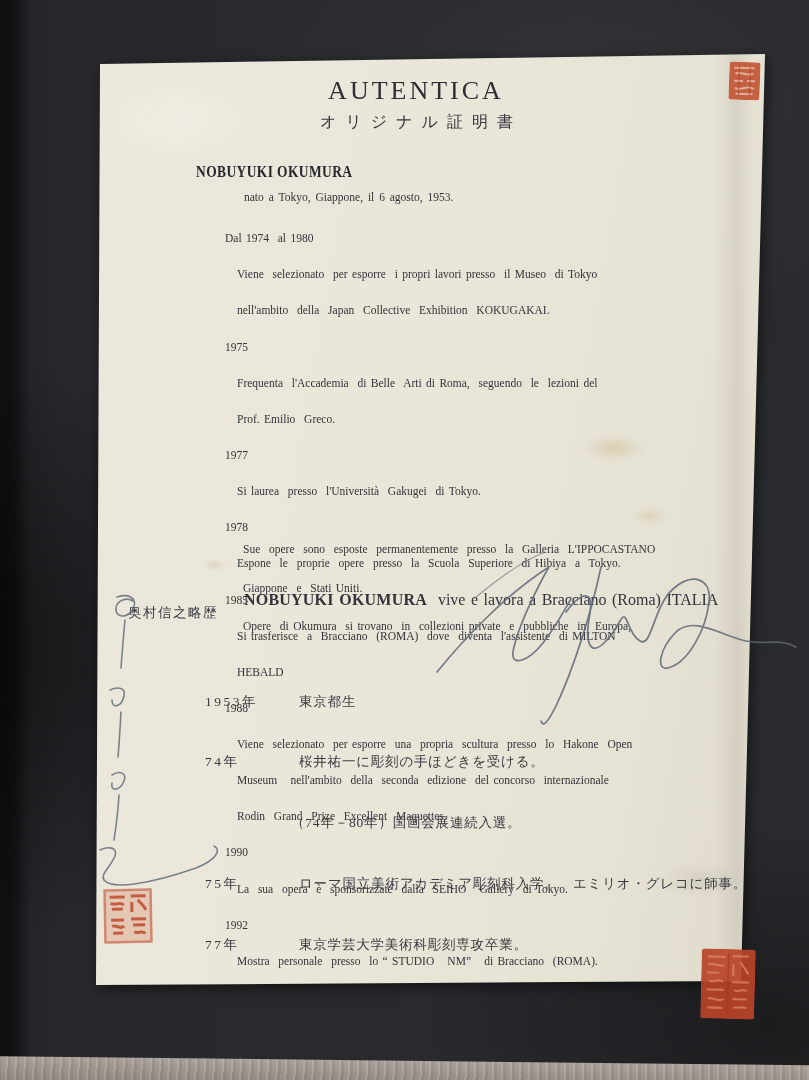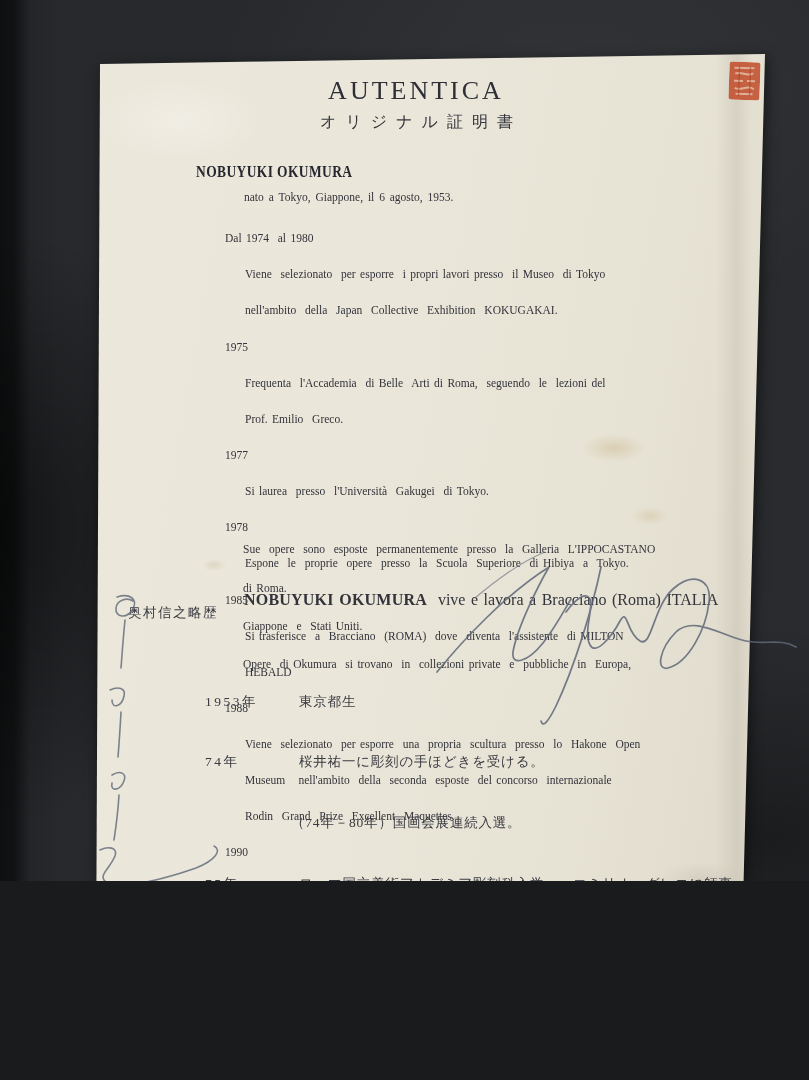--- a/index.html
+++ b/index.html
@@ -1,16 +1,16 @@
 <!DOCTYPE html>
 <html><head>
 <meta charset="utf-8">
 <style>
   html,body{margin:0;padding:0;background:#1a1b1d;}
-  #photo{position:relative;width:809px;height:881px;overflow:hidden;
+  #photo{position:relative;width:809px;height:1080px;overflow:hidden;
          background:
            radial-gradient(ellipse 600px 400px at 70% 10%, rgba(255,255,255,.045), transparent 60%),
            linear-gradient(to right, #0e0f10 0px, #111213 14px, #232528 30px, #27292c 60px, #292b2e 100%);
          font-family:"Liberation Serif", serif;}
   .mat-shade{position:absolute;inset:0;background:
       radial-gradient(ellipse 500px 300px at 95% 95%, rgba(0,0,0,.35), transparent 70%),
       radial-gradient(ellipse 400px 500px at 0% 60%, rgba(0,0,0,.45), transparent 60%);}
   #carpet{position:absolute;left:-12px;top:1056px;width:840px;height:60px;
       transform:rotate(0.65deg);transform-origin:left top;
       background:
@@ -29,21 +29,21 @@
         linear-gradient(100deg,#ece8dc 0%,#eae6d9 45%,#e6e2d4 75%,#ddd8c9 100%);}
   .tx{position:absolute;color:#33333b;white-space:pre;}
   #doc-title{left:86px;top:76px;width:660px;text-align:center;font-size:26px;letter-spacing:3px;color:#2e2e37;}
   #doc-subtitle{left:91px;top:112px;width:660px;text-align:center;font-size:16px;letter-spacing:9px;
       font-family:"DejaVu Sans","Liberation Sans",sans-serif;color:#35353c;}
   #artist-heading{left:196px;top:163px;font-size:16px;font-weight:bold;letter-spacing:.5px;
       transform:scaleX(.84);transform-origin:left top;color:#26262e;}
   #birth-line{left:244px;top:191px;font-size:11.5px;word-spacing:2px;}
   #bio-block{left:225px;top:208px;font-size:11.5px;line-height:12.05px;word-spacing:1.5px;}
   #bio-block .ln{height:12.05px;}
-  #bio-block .ind{margin-left:20px;}
+  #bio-block .ind{margin-left:12px;}
   #closing-block{left:243px;top:518px;font-size:11.5px;line-height:12.7px;word-spacing:1.5px;}
   #residence-line{left:244px;top:591px;font-size:16px;word-spacing:1.5px;}
   #residence-line b{letter-spacing:.2px;}
   .jp{font-family:Liberation Serif, serif;color:#3a3a41;}
   #jp-heading{left:128px;top:604px;font-size:13.5px;letter-spacing:1.5px;}
   #jp-rows{left:205px;top:651px;font-size:13.5px;line-height:20.25px;}
   .jrow{display:flex;height:20.25px;}
   .jyear{display:inline-block;width:70px;text-align:left;letter-spacing:2.5px;flex:none;}
   .jtext{margin-left:24px;letter-spacing:.8px;white-space:pre;}
   .jrow.hang .jtext{margin-left:16px;}
@@ -76,35 +76,34 @@
       <div class="ln ind">Prof. Emilio  Greco.</div>
       <div class="ln">1977</div>
       <div class="ln ind">Si laurea  presso  l'Università  Gakugei  di Tokyo.</div>
       <div class="ln">1978</div>
       <div class="ln ind">Espone  le  proprie  opere  presso  la  Scuola  Superiore  di Hibiya  a  Tokyo.</div>
       <div class="ln">1985</div>
       <div class="ln ind">Si trasferisce  a  Bracciano  (ROMA)  dove  diventa  l'assistente  di MILTON</div>
       <div class="ln ind">HEBALD</div>
       <div class="ln">1988</div>
       <div class="ln ind">Viene  selezionato  per esporre  una  propria  scultura  presso  lo  Hakone  Open</div>
-      <div class="ln ind">Museum   nell'ambito  della  seconda  esposte  del concorso  internazionale</div>
+      <div class="ln ind">Museum   nell'ambito  della  seconda  edizione  del concorso  internazionale</div>
       <div class="ln ind">Rodin  Grand  Prize  Excellent  Maquettes.</div>
       <div class="ln">1990</div>
       <div class="ln ind">La  sua  opera  è  sponsorizzate  dalla  SEIHO   Gallery  di Tokyo.</div>
       <div class="ln">1992</div>
       <div class="ln ind">Mostra  personale  presso  lo “ STUDIO   NM”   di Bracciano  (ROMA).</div>
       <div class="ln">1993</div>
       <div class="ln ind">Espone  le  proprie  opere  presso  la  Galleria  L'IPPOCASTANO   di Roma.</div>
       <div class="ln">1994</div>
       
     </div>
 
     <div class="tx" id="closing-block">
       <div>Sue  opere  sono  esposte  permanentemente  presso  la  Galleria  L'IPPOCASTANO</div>
-      <div>di Roma.</div>
       <div>Giappone  e  Stati Uniti.</div>
       <div>Opere  di Okumura  si trovano  in  collezioni private  e  pubbliche  in  Europa,</div>
     </div>
 
     <div class="tx" id="residence-line"><b>NOBUYUKI OKUMURA</b><span>  vive e lavora a Bracciano (Roma) ITALIA</span></div>
 
     <div class="tx jp" id="jp-heading">奥村信之略歴</div>
 
     <div class="tx jp" id="jp-rows">
       <div class="jrow"><span class="jyear">1953年</span><span class="jtext">東京都生</span></div>

